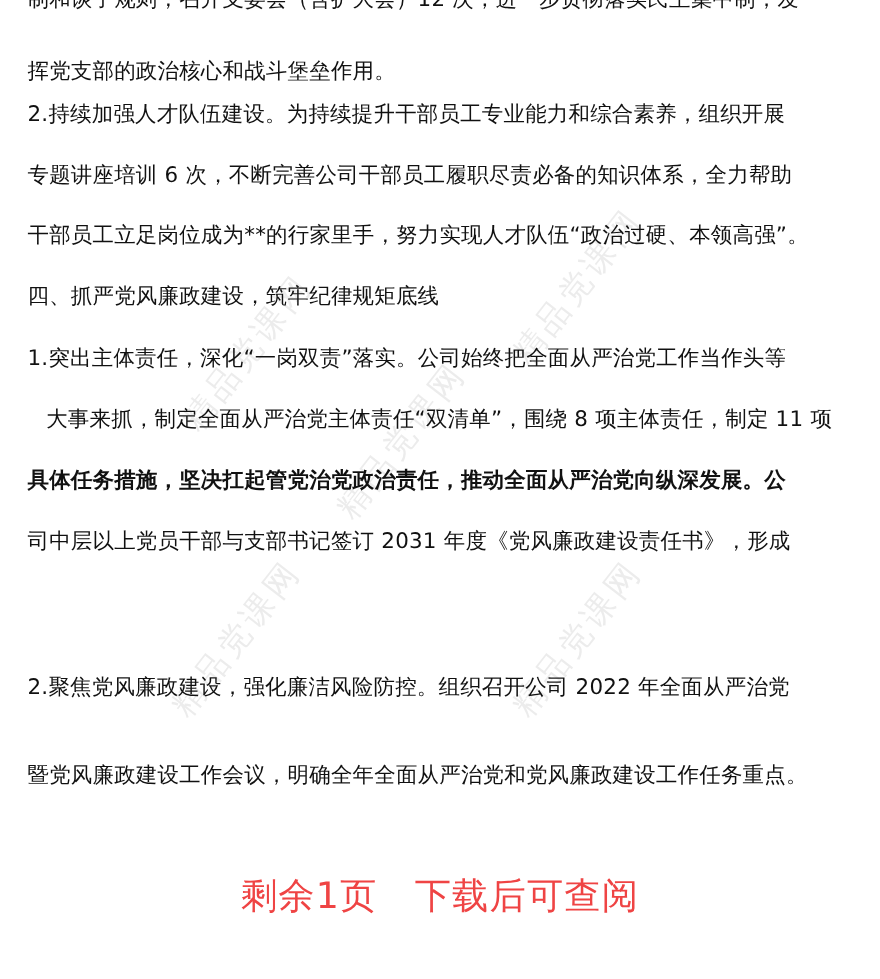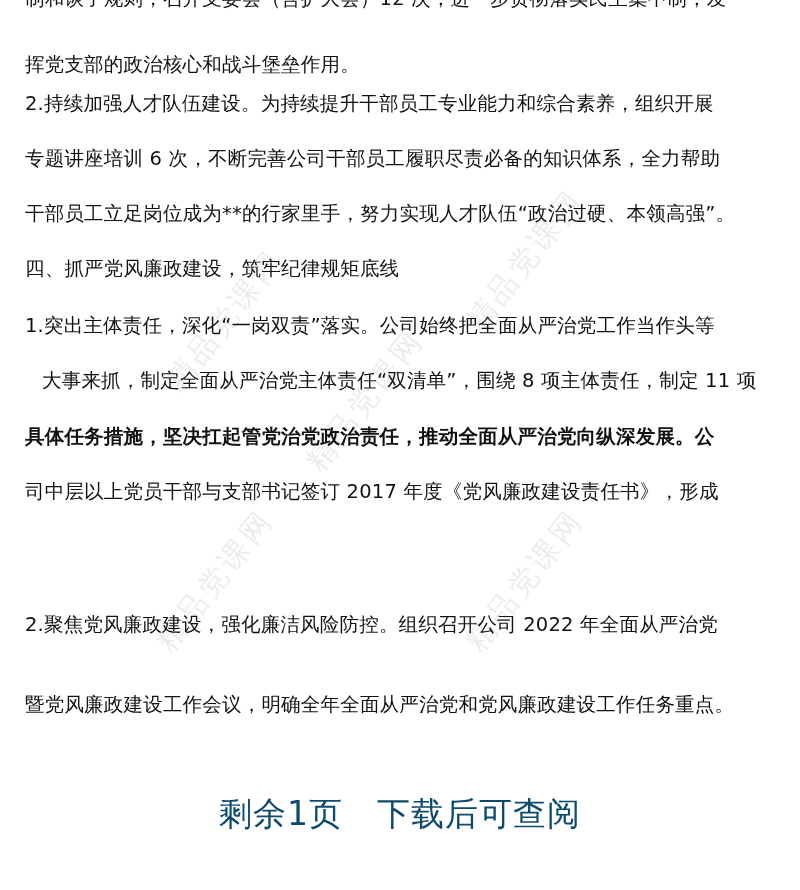--- a/index.html
+++ b/index.html
@@ -15,21 +15,21 @@
     letter-spacing: 0.2px;
   }
   .watermark {
     position: absolute; color: rgba(150,150,150,0.18);
     font-size: 30px; white-space: nowrap;
     transform: rotate(-52deg); transform-origin: center;
     pointer-events: none; letter-spacing: 4px;
   }
   .footer {
     position: absolute; left: 0; width: 800px; top: 792px;
-    text-align: center; font-size: 33px; color: #0c4a6e;
+    text-align: center; font-size: 33px; color: #ef4444;
     letter-spacing: 1px; font-family: "DejaVu Sans", "Liberation Sans", sans-serif;
   }
   .footer span { display: inline-block; }
   .footer .gap { width: 34px; }
 </style>
 </head>
 <body>
 
 <div class="page">
 
@@ -41,20 +41,20 @@
 
   <div class="line" style="top:-14px;">制和谈了规则，召开支委会（含扩大会）12 次，进一步贯彻落实民主集中制，发</div>
   <div class="line" style="top:32px;margin-top:20px;">挥党支部的政治核心和战斗堡垒作用。</div>
   <div class="line" style="top:91px;">2.持续加强人才队伍建设。为持续提升干部员工专业能力和综合素养，组织开展</div>
   <div class="line" style="top:146px;">专题讲座培训 6 次，不断完善公司干部员工履职尽责必备的知识体系，全力帮助</div>
   <div class="line" style="top:201px;">干部员工立足岗位成为**的行家里手，努力实现人才队伍“政治过硬、本领高强”。</div>
   <div class="line" style="top:256px;">四、抓严党风廉政建设，筑牢纪律规矩底线</div>
   <div class="line" style="top:313px;">1.突出主体责任，深化“一岗双责”落实。公司始终把全面从严治党工作当作头等</div>
   <div class="line" style="top:368px;margin-left:17px;">大事来抓，制定全面从严治党主体责任“双清单”，围绕 8 项主体责任，制定 11 项</div>
   <div class="line" style="top:424px;font-weight:bold;">具体任务措施，坚决扛起管党治党政治责任，推动全面从严治党向纵深发展。公</div>
-  <div class="line" style="top:479px;">司中层以上党员干部与支部书记签订 2017 年度《党风廉政建设责任书》，形成</div>
+  <div class="line" style="top:479px;">司中层以上党员干部与支部书记签订 2031 年度《党风廉政建设责任书》，形成</div>
   <div class="line" style="top:612px;">2.聚焦党风廉政建设，强化廉洁风险防控。组织召开公司 2022 年全面从严治党</div>
   <div class="line" style="top:648px;margin-top:44px;">暨党风廉政建设工作会议，明确全年全面从严治党和党风廉政建设工作任务重点。</div>
 
   <div class="footer">
     <span>剩余1页</span><span class="gap"></span><span>下载后可查阅</span>
   </div>
 </div>
 
 </body></html>

